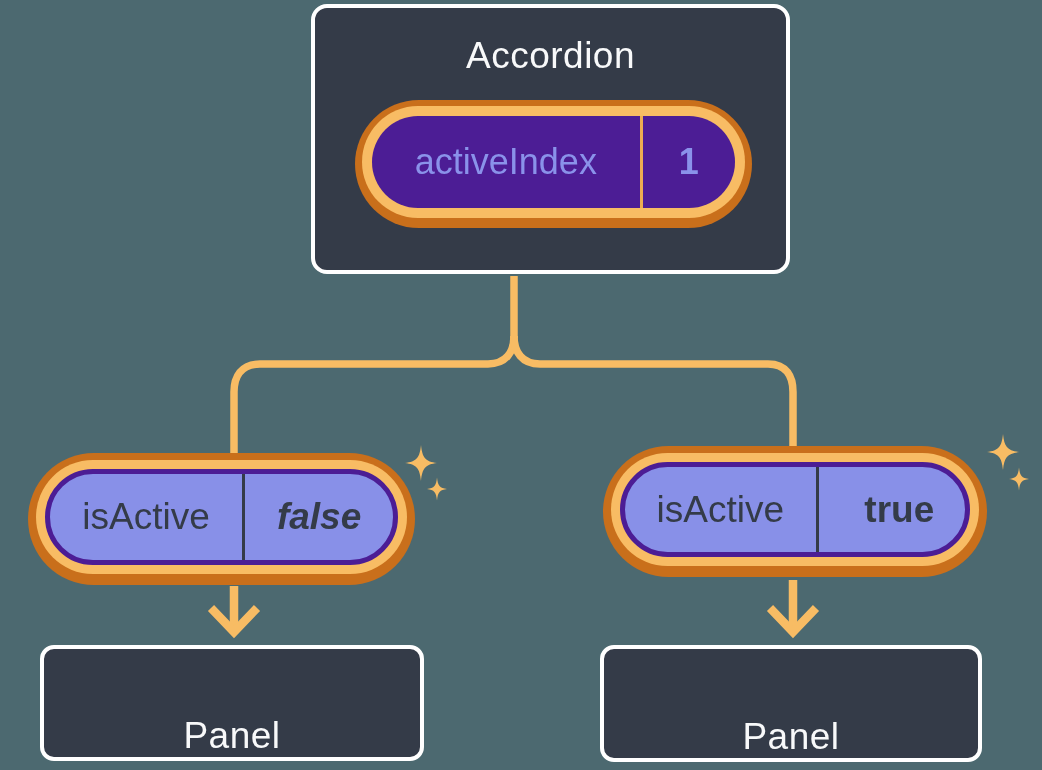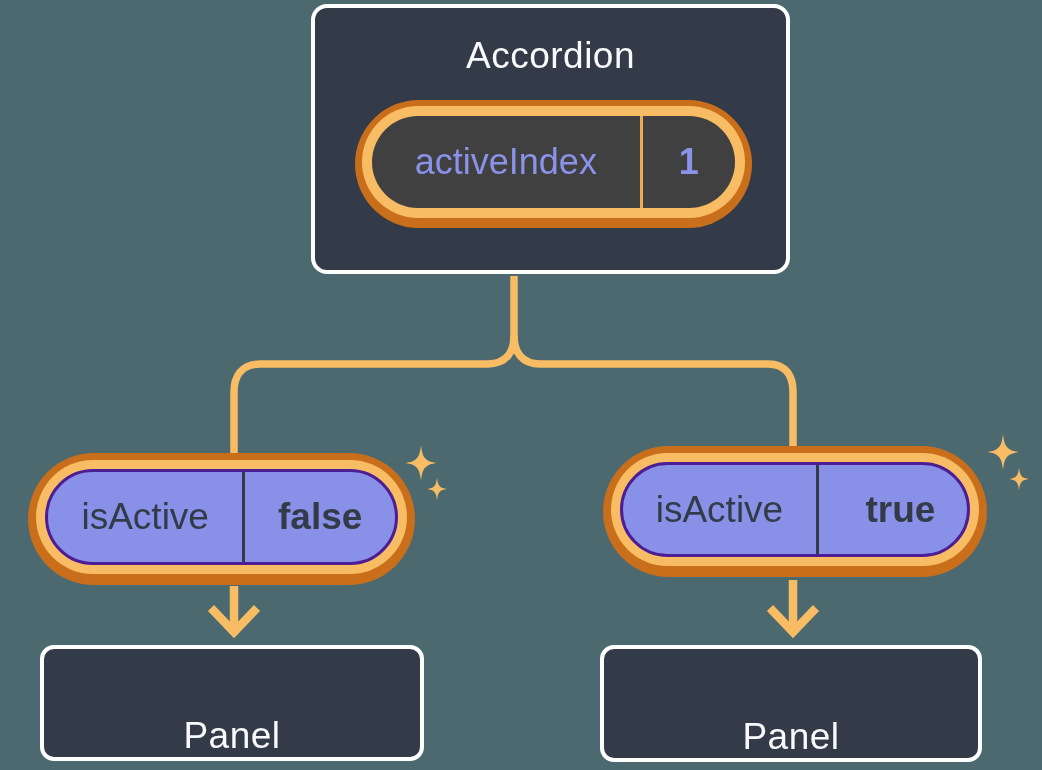--- a/index.html
+++ b/index.html
@@ -31,25 +31,25 @@
     border-radius:999px;background:#F8BC64;padding:10px;height:100%;
     box-sizing:border-box;
   }
   .pill-inner{
     border-radius:999px;height:100%;display:flex;align-items:stretch;
     box-sizing:border-box;overflow:hidden;
   }
   .pill-cell{display:flex;align-items:center;justify-content:center;}
 
   
-  .state .pill-inner{background:#404040;}
+  .state .pill-inner{background:#4c1d95;}
   .state .pill-label{flex:2.9;color:#8A92EA;font-size:36px;}
   .state .pill-div{width:3px;background:#EDAC52;}
   .state .pill-value{flex:1;color:#8A92EA;font-size:36px;font-weight:700;}
-  .prop .pill-inner{background:#8890E8;border:3px solid #4c1d95;}
+  .prop .pill-inner{background:#8890E8;border:5px solid #4c1d95;}
   .prop .pill-label{color:#343B48;font-size:37px;}
   .prop .pill-div{width:3px;background:#343B48;}
   .prop .pill-value{color:#343B48;font-size:37px;font-weight:700;}
 </style>
 </head>
 <body>
 
 <div class="canvas">
 
   <svg class="overlay" viewBox="0 0 1042 770">
@@ -101,21 +101,21 @@
         </div>
       </div>
     </div>
   </div>
 
   <div class="pill-outer prop pill-outer-pad" style="left:28px;top:453px;width:387px;height:132px;padding:7px 8px 11px 8px;">
     <div class="pill-mid" style="padding:9px;">
       <div class="pill-inner">
         <div class="pill-cell pill-label" style="flex:1.3;">isActive</div>
         <div class="pill-div"></div>
-        <div class="pill-cell pill-value" style="flex:1;">false</div>
+        <div class="pill-cell pill-value" style="flex:1;font-style:italic;">false</div>
       </div>
     </div>
   </div>
 
   <div class="pill-outer prop pill-outer-pad" style="left:603px;top:446px;width:384px;height:131px;padding:7px 8px 11px 8px;">
     <div class="pill-mid" style="padding:9px;">
       <div class="pill-inner">
         <div class="pill-cell pill-label" style="flex:1.45;">isActive</div>
         <div class="pill-div"></div>
         <div class="pill-cell pill-value" style="flex:1;padding-left:15px;">true</div>

